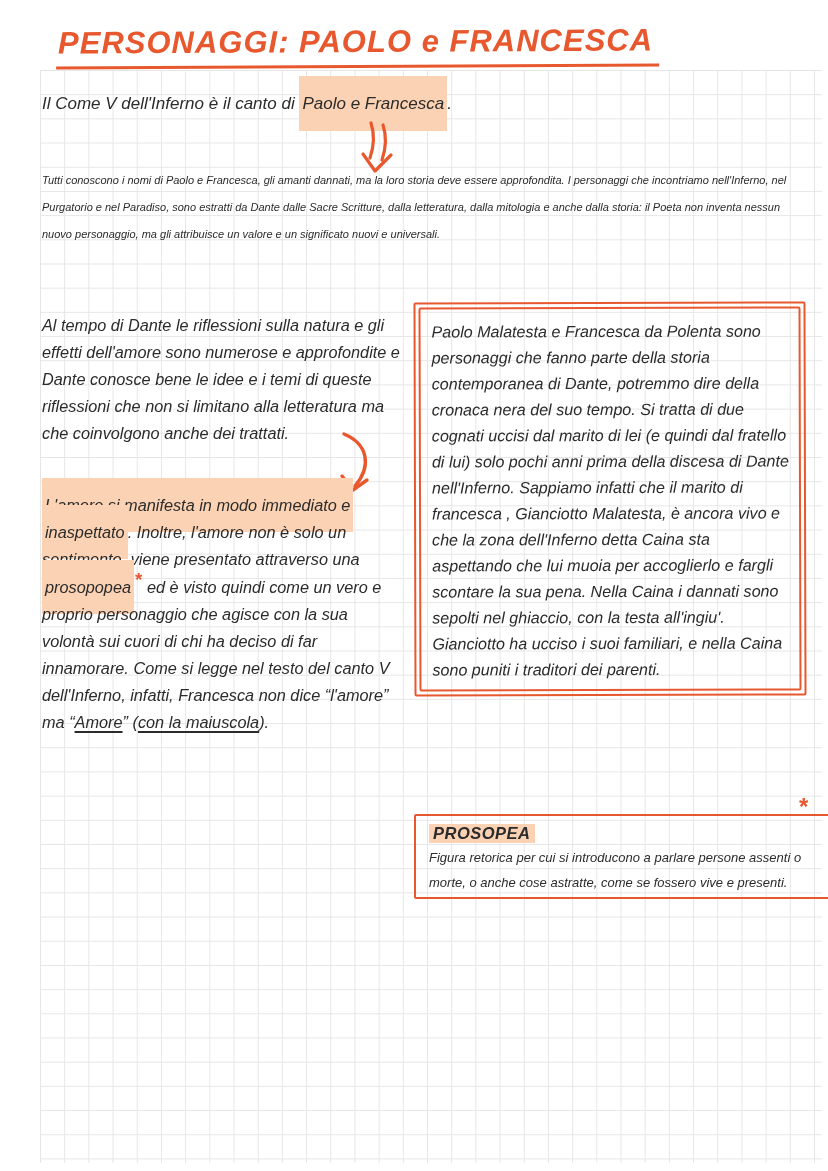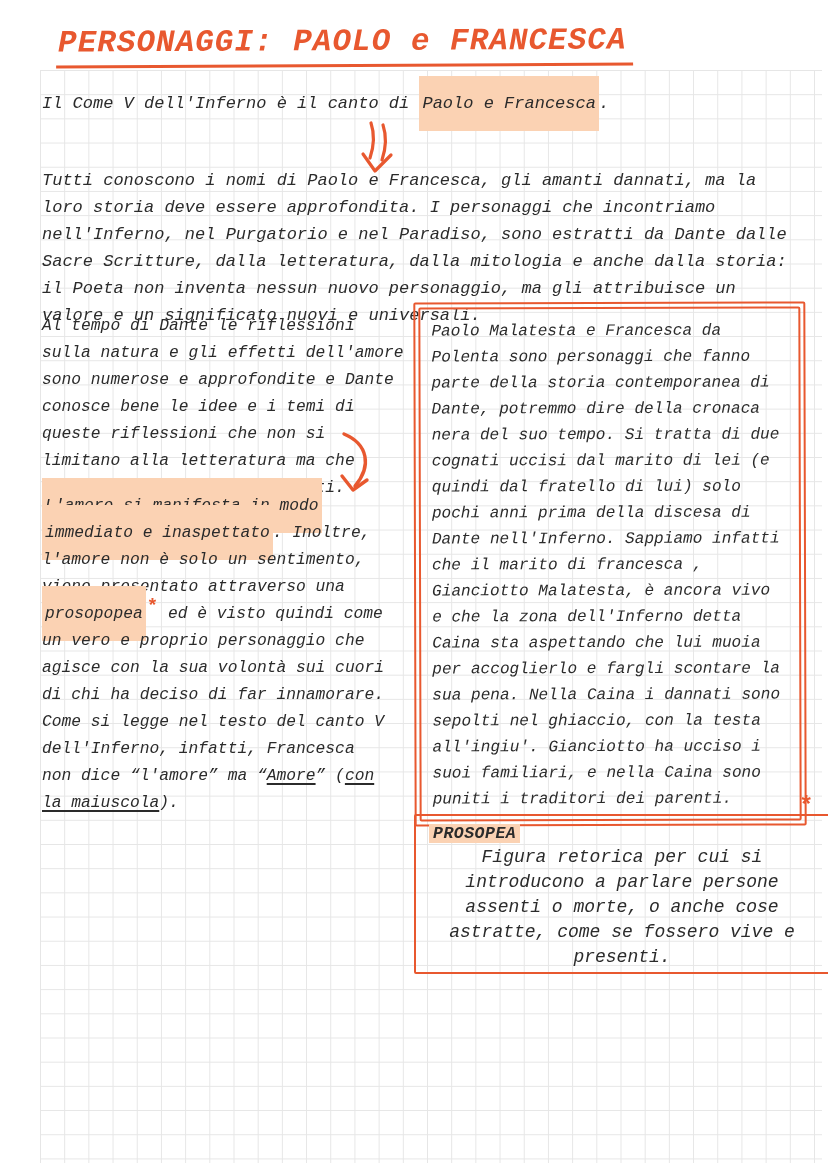--- a/index.html
+++ b/index.html
@@ -3,21 +3,21 @@
 <meta charset="utf-8">
 <style>
   * { box-sizing: border-box; margin: 0; padding: 0; }
   html, body { background: #ffffff; }
   .page {
     position: relative;
     width: 828px;
     height: 1171px;
     background: #ffffff;
     overflow: hidden;
-    font-family: Liberation Mono, monospace;
+    font-family: Liberation Sans, sans-serif;
     font-style: italic;
     color: #2b2b2b;
   }
   .grid-layer {
     position: absolute;
     left: 40px; top: 70px; right: 6px; bottom: 8px;
     background-image:
       linear-gradient(to right, #e6e6e6 1px, transparent 1px),
       linear-gradient(to bottom, #e6e6e6 1px, transparent 1px);
     background-size: 24.2px 24.2px;
@@ -38,21 +38,21 @@
     position: absolute;
     left: 42px; top: 90px;
     width: 760px;
     font-size: 17px;
     line-height: 27px;
   }
   .para-main {
     position: absolute;
     left: 42px; top: 167px;
     width: 762px;
-    font-size: 17px;
+    font-size: 11px;
     line-height: 27px;
   }
   .left-col-p1 {
     position: absolute;
     left: 42px; top: 312px;
     width: 368px;
     font-size: 16.3px;
     line-height: 27px;
   }
   .left-col-p2 {
@@ -114,23 +114,22 @@
   .note-title {
     display: inline-block;
     font-weight: bold;
     font-size: 16.5px;
     letter-spacing: 0.5px;
     background: var(--highlight);
     padding: 0 4px;
     margin-bottom: 2px;
   }
   .note-text {
-    font-size: 18px;
+    font-size: 13px;
     line-height: 25px;
-    text-align: center;
   }
   .note-star {
     position: absolute;
     left: 799px; top: 793px;
     color: var(--accent);
     font-style: normal;
     font-weight: bold;
     font-size: 24px;
   }
   .arrow-down {

